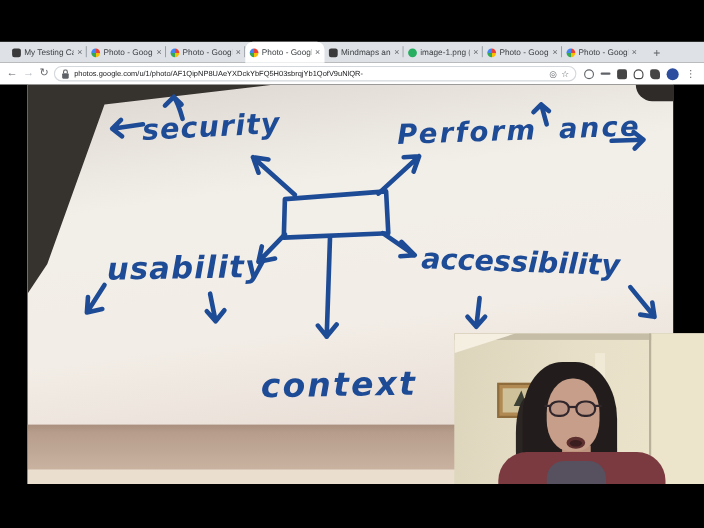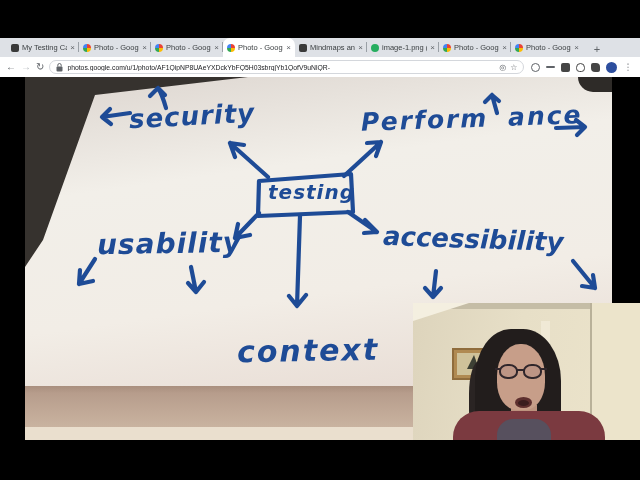--- a/index.html
+++ b/index.html
@@ -175,21 +175,20 @@
 
   <div id="content">
     <div id="photo">
       <div id="dark-topleft"></div>
       <div id="dark-topright"></div>
       <div id="desk-strip" style="background:linear-gradient(180deg,#a98f7e 0%,#b79d8c 18%,#c9b3a0 100%);"></div>
       <div id="desk-strip2"></div>
 
       <div class="hand" style="left:104px; top:24px;  font-size:26px; transform:rotate(-3deg); letter-spacing:1px;">security</div>
       <div class="hand" style="left:336px; top:27px;  font-size:25px; transform:rotate(-2deg); letter-spacing:2px; word-spacing:9px;">Perform ance</div>
-      <div class="hand" style="left:243px; top:103px; font-size:20px; letter-spacing:1px;">testing</div>
       <div class="hand" style="left:72px;  top:150px; font-size:28px; transform:rotate(-1deg); letter-spacing:1px;">usability</div>
       <div class="hand" style="left:358px; top:147px; font-size:26px; transform:rotate(2deg);">accessibility</div>
       <div class="hand" style="left:212px; top:256px; font-size:30px; transform:rotate(-1deg); letter-spacing:2px;">context</div>
 
       <svg id="mindmap-svg" width="587" height="363" viewBox="0 0 587 363" fill="none" stroke="#1e4b96" stroke-width="4.2" stroke-linecap="round" stroke-linejoin="round">
         <path d="M234 104 L326 97 L328 135 L233 139 Z"></path>
         <path d="M243 100 L205 66 M205 66 L219 68 M205 66 L210 80"></path>
         <path d="M141 31 C139 24 137 17 133 11 M133 11 L125 19 M133 11 L140 18"></path>
         <path d="M105 36 L77 40 M77 40 L85 32 M77 40 L86 47"></path>
         <path d="M319 99 L356 65 M356 65 L342 66 M356 65 L351 79"></path>

